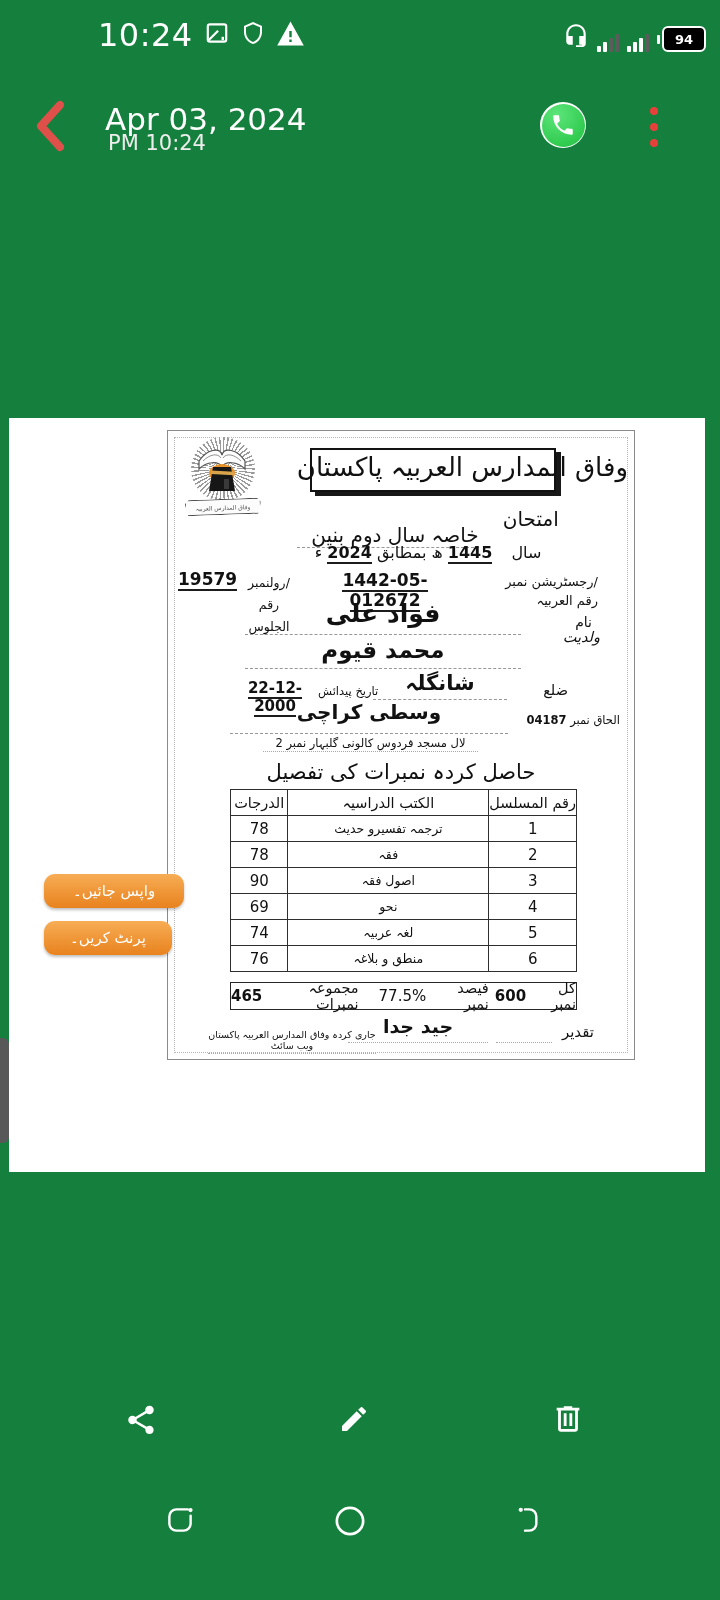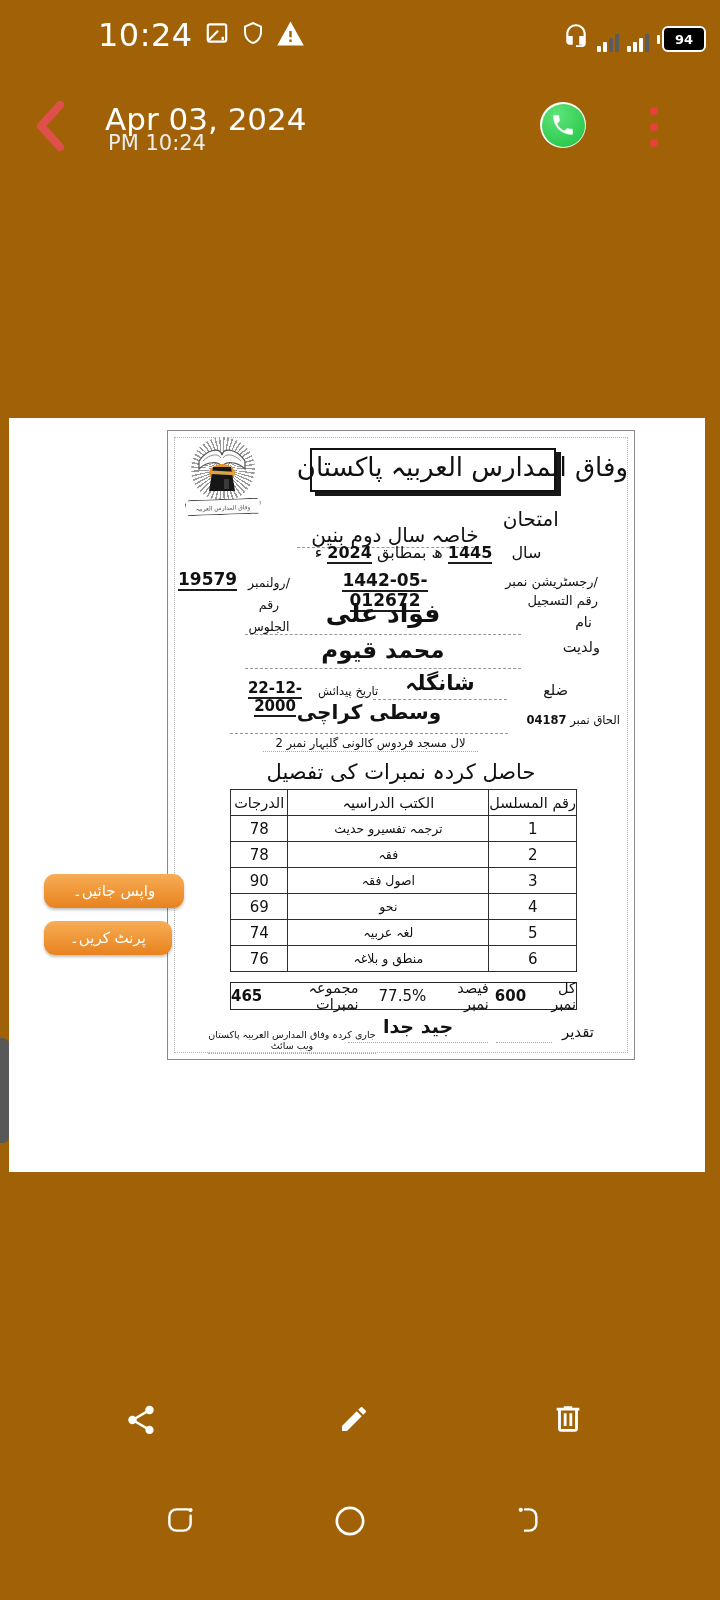--- a/index.html
+++ b/index.html
@@ -1,16 +1,16 @@
 <!DOCTYPE html>
 <html><head>
 <meta charset="utf-8">
 <style>
   html,body{margin:0;padding:0;background:#000;}
-  #screen{position:relative;width:720px;height:1600px;background:#a16207;overflow:hidden;
+  #screen{position:relative;width:720px;height:1600px;background:#15803d;overflow:hidden;
           font-family:"DejaVu Sans",sans-serif;color:#fff;}
 
   
   .status-left{position:absolute;left:98px;top:16px;display:flex;align-items:center;gap:11px;}
   .status-time{font-size:32px;font-weight:400;letter-spacing:.5px;color:#fff;}
   .status-right{position:absolute;right:14px;top:22px;display:flex;align-items:flex-end;gap:8px;}
   .sig{display:flex;align-items:flex-end;gap:2px;height:20px;}
   .sig i{display:block;width:4px;border-radius:1px;}
   .batt{display:flex;align-items:center;gap:2px;}
   .batt-nub{width:3px;height:9px;background:#fff;border-radius:1px;}
@@ -59,21 +59,21 @@
   .year-row{position:absolute;left:110px;top:112px;width:300px;text-align:center;direction:rtl;font-size:16px;}
   .year-row .gap{display:inline-block;width:14px;}
 
   .reg-labels{position:absolute;right:36px;top:141px;text-align:right;font-size:13px;line-height:19px;}
   .name-label{position:absolute;right:42px;top:183px;font-size:14px;}
   .reg-value{position:absolute;left:152px;top:139px;width:130px;text-align:center;font-size:17px;}
   .roll-labels{position:absolute;left:70px;top:141px;width:62px;text-align:center;font-size:12.5px;line-height:22px;}
   .roll-value{position:absolute;left:10px;top:138px;width:56px;text-align:center;font-size:17px;}
   .name-line{position:absolute;left:77px;top:168px;width:276px;height:36px;text-align:center;
              font-size:25px;font-weight:bold;}
-  .father-label{position:absolute;right:34px;top:208px;font-size:14.5px;}
+  .father-label{position:absolute;right:34px;top:198px;font-size:14.5px;font-style:italic;}
   .father-line{position:absolute;left:77px;top:206px;width:276px;height:32px;text-align:center;
                font-size:23px;font-weight:bold;}
   .district-label{position:absolute;right:66px;top:251px;font-size:14.5px;}
   .district-line{position:absolute;left:205px;top:240px;width:134px;height:29px;text-align:center;
                  font-size:21px;font-weight:bold;}
   .dob-label{position:absolute;left:150px;top:253px;font-size:11.5px;white-space:nowrap;}
   .dob-value{position:absolute;left:72px;top:248px;width:70px;text-align:center;font-size:15px;}
   .aff-line{position:absolute;right:14px;top:282px;font-size:11.5px;direction:rtl;}
   .school-line{position:absolute;left:62px;top:269px;width:278px;height:34px;display:flex;direction:rtl;
                justify-content:center;gap:30px;font-size:20px;font-weight:bold;}
@@ -216,21 +216,21 @@
       <div class="year-row">
         <span>سال</span><span class="gap"></span>
         <span class="b ltr usolid">1445</span>
         <span>ھ بمطابق</span>
         <span class="b ltr usolid">2024</span>
         <span>ء</span>
       </div>
 
       <div class="reg-labels">
         <div>رجسٹریشن نمبر/</div>
-        <div>رقم التسجیل</div>
+        <div>رقم العربیہ</div>
       </div>
       <div class="reg-value">
         <span class="b ltr usolid">1442-05-012672</span>
       </div>
       <div class="roll-labels">
         <div>رولنمبر/</div>
         <div>رقم الجلوس</div>
       </div>
       <div class="roll-value">
         <span class="b ltr usolid">19579</span>

